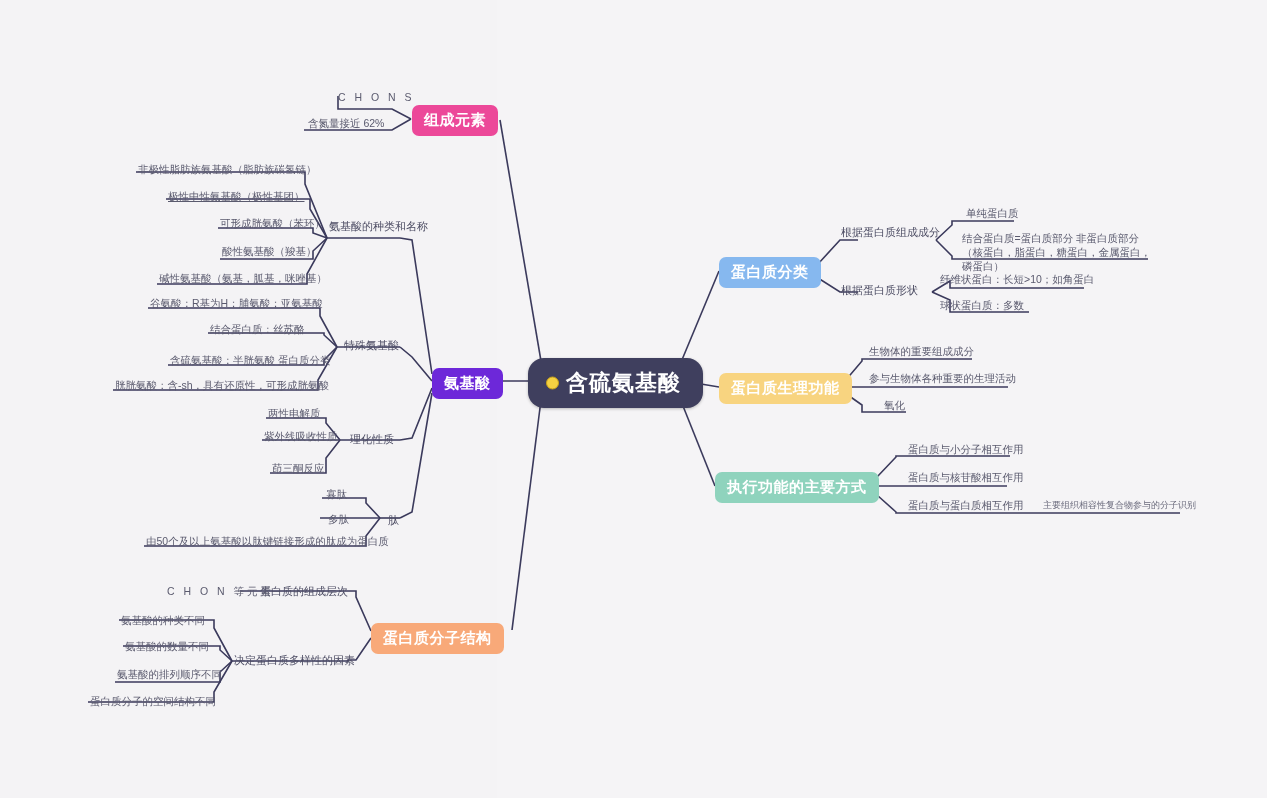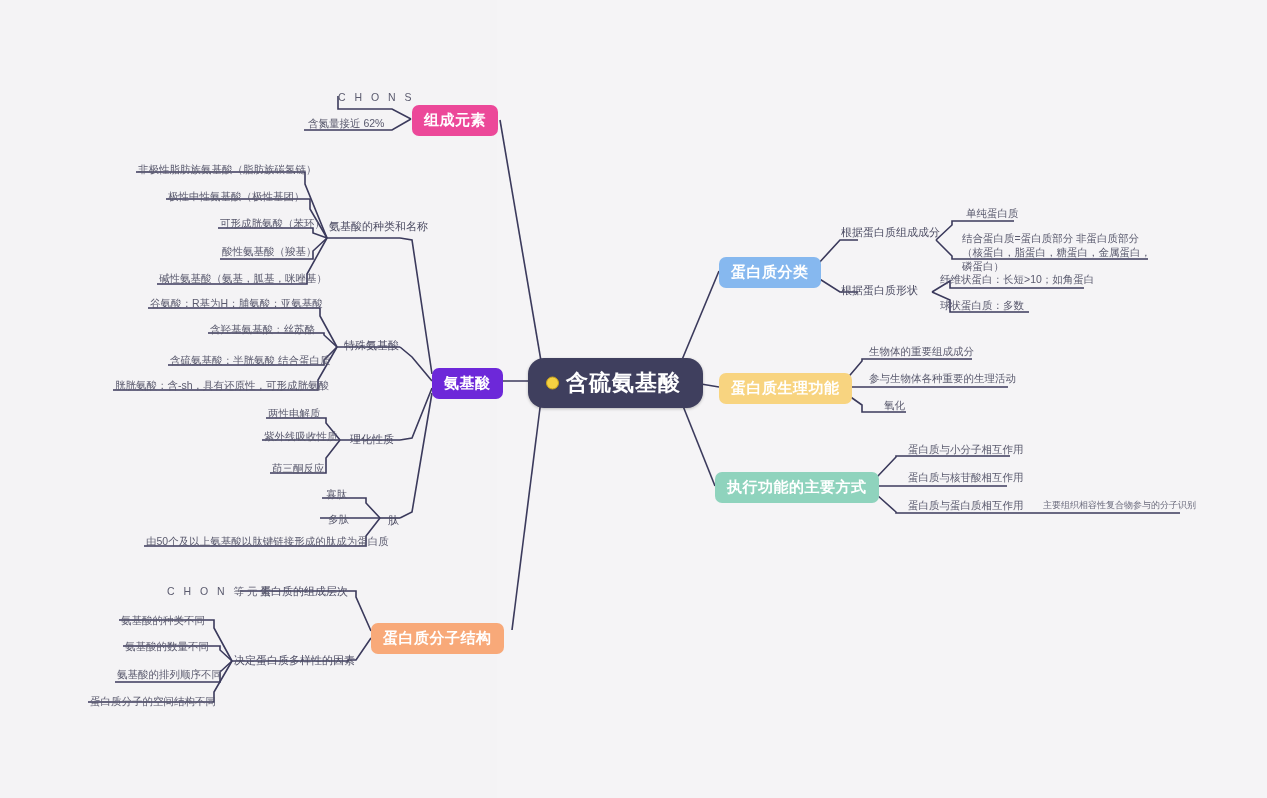--- a/index.html
+++ b/index.html
@@ -146,28 +146,28 @@
 
   <div class="node lbl spaced" style="left:338px;top:90px;">C H O N S</div>
   <div class="node lbl" style="left:308px;top:116px;">含氮量接近  62%</div>
 
   <div class="node lbl mid" style="left:329px;top:219px;">氨基酸的种类和名称</div>
   <div class="node lbl mid" style="left:344px;top:338px;">特殊氨基酸</div>
   <div class="node lbl mid" style="left:350px;top:432px;">理化性质</div>
   <div class="node lbl mid" style="left:388px;top:513px;">肽</div>
 
   <div class="node lbl" style="left:138px;top:162px;">非极性脂肪族氨基酸（脂肪族碳氢链）</div>
-  <div class="node lbl" style="left:168px;top:189px;">极性中性氨基酸（极性基团）</div>
+  <div class="node lbl" style="left:168px;top:189px;text-decoration:underline;">极性中性氨基酸（极性基团）</div>
   <div class="node lbl" style="left:220px;top:216px;">可形成胱氨酸（苯环）</div>
   <div class="node lbl" style="left:222px;top:244px;">酸性氨基酸（羧基）</div>
   <div class="node lbl" style="left:159px;top:271px;">碱性氨基酸（氨基，胍基，咪唑基）</div>
 
   <div class="node lbl" style="left:150px;top:296px;">谷氨酸：R基为H；脯氨酸；亚氨基酸</div>
-  <div class="node lbl" style="left:210px;top:322px;">含羟基氨基酸：丝苏酪</div>
-  <div class="node lbl" style="left:170px;top:353px;">含硫氨基酸：半胱氨酸 结合蛋白质</div>
+  <div class="node lbl" style="left:210px;top:322px;">结合蛋白质：丝苏酪</div>
+  <div class="node lbl" style="left:170px;top:353px;">含硫氨基酸：半胱氨酸 蛋白质分类</div>
   <div class="node lbl" style="left:115px;top:378px;">胱胱氨酸：含-sh，具有还原性，可形成胱氨酸</div>
 
   <div class="node lbl" style="left:268px;top:406px;">两性电解质</div>
   <div class="node lbl" style="left:264px;top:429px;">紫外线吸收性质</div>
   <div class="node lbl" style="left:272px;top:461px;">茚三酮反应</div>
 
   <div class="node lbl" style="left:326px;top:487px;">寡肽</div>
   <div class="node lbl" style="left:328px;top:512px;">多肽</div>
   <div class="node lbl" style="left:146px;top:534px;">由50个及以上氨基酸以肽键链接形成的肽成为蛋白质</div>
 

